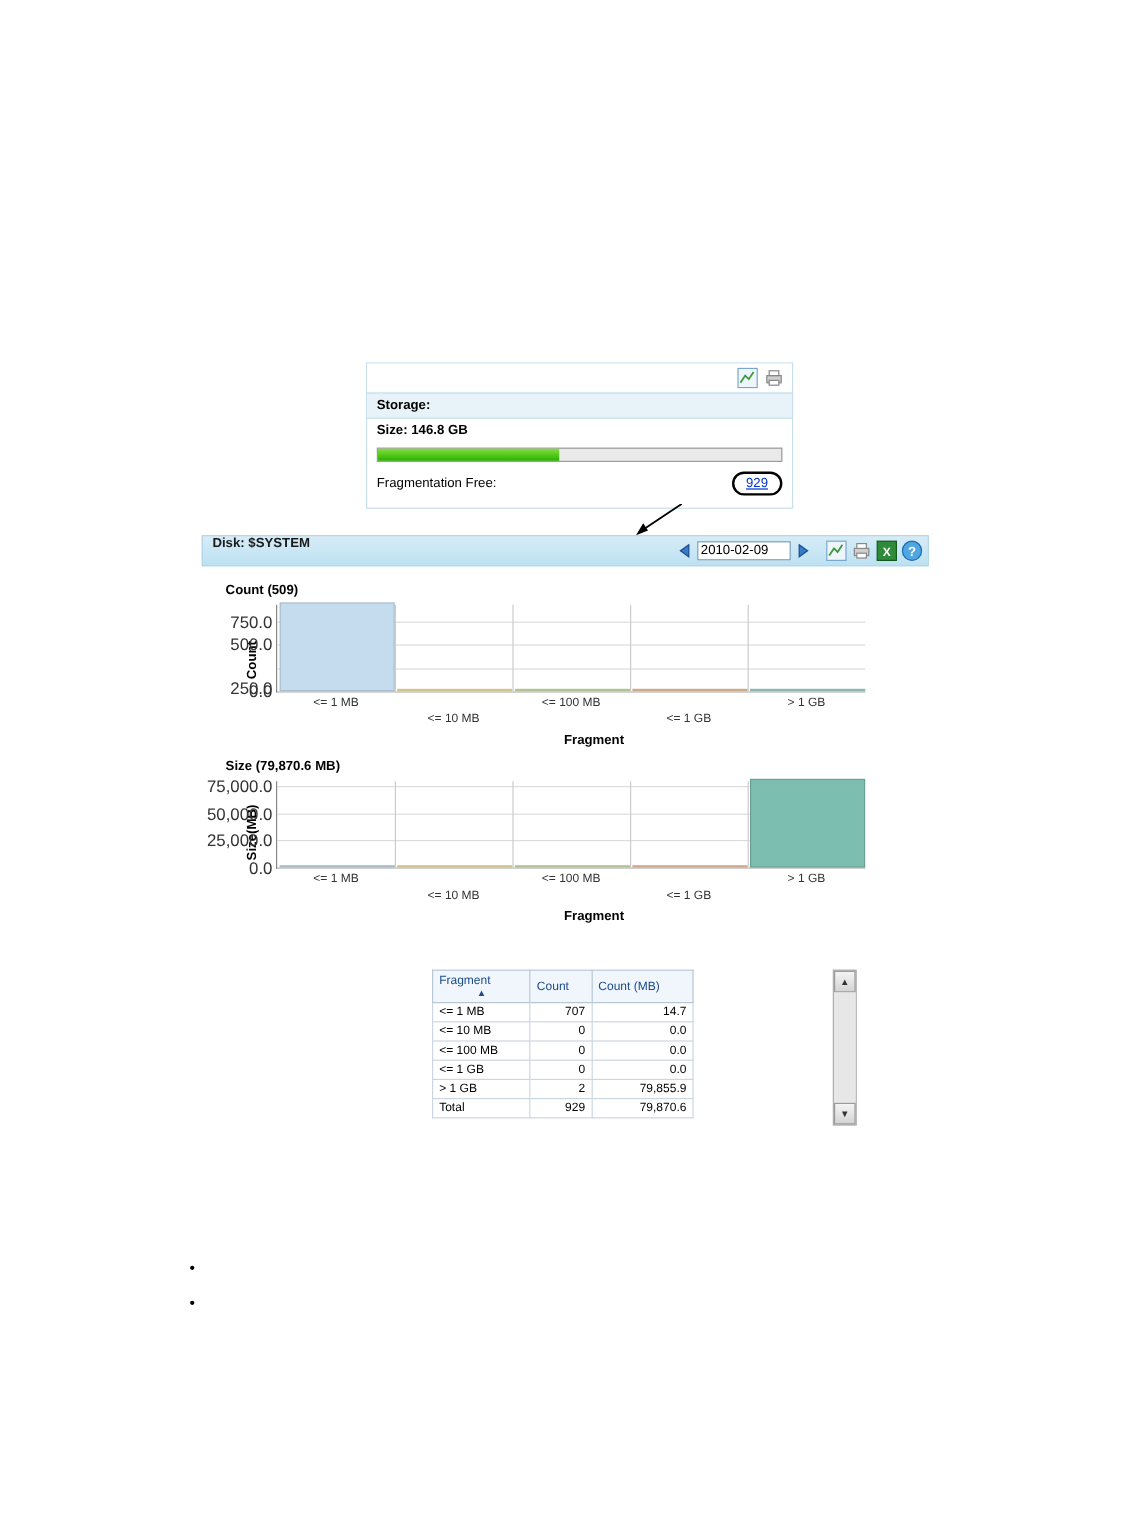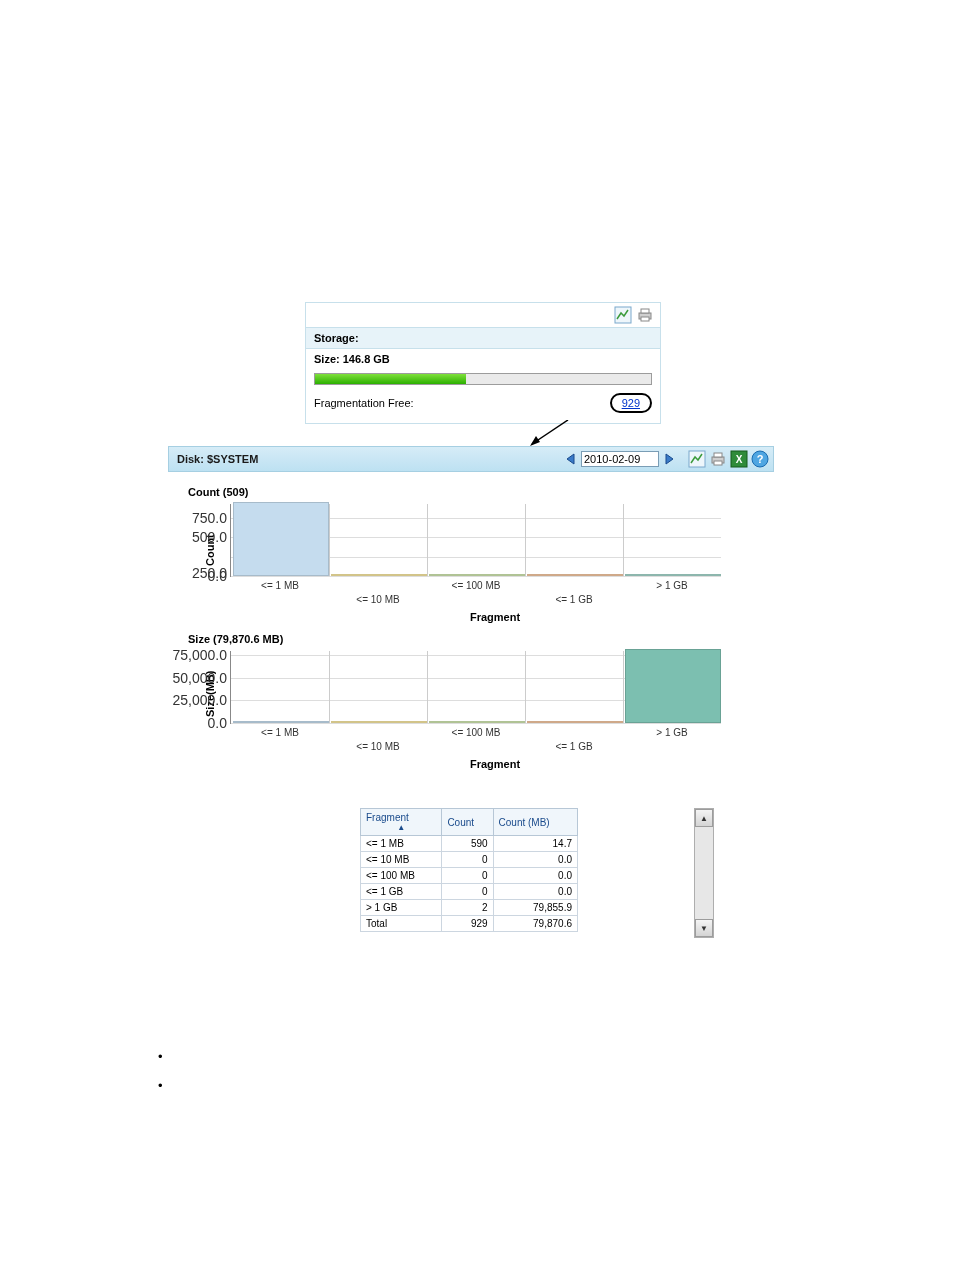--- a/index.html
+++ b/index.html
@@ -72,21 +72,20 @@
   
   .toolbar {
     position: absolute;
     left: 168px;
     top: 446px;
     width: 596px;
     height: 24px;
     background: linear-gradient(#d6ecf7, #bde1f2);
     border: 1px solid #a6cfe2;
     display: flex;
-    align-items: center;
     justify-content: space-between;
     padding: 0 4px;
     font-size: 11px;
   }
   .toolbar .left { padding-left: 4px; font-weight: bold; color: #1a1a1a;}
   .toolbar .right { display: flex; align-items: center; gap: 3px; }
   .date-input {
     width: 72px;
     font-size: 11px;
     font-family: inherit;
@@ -386,21 +385,21 @@
             <span>Fragment</span>
             <span class="sort-arrow">▲</span>
           </th>
           <th>Count</th>
           <th>Count (MB)</th>
         </tr>
       </thead>
       <tbody id="tbody">
           <tr>
             <td>&lt;= 1 MB</td>
-            <td class="num">590</td>
+            <td class="num">707</td>
             <td class="num">14.7</td>
           </tr>
           <tr>
             <td>&lt;= 10 MB</td>
             <td class="num">0</td>
             <td class="num">0.0</td>
           </tr>
           <tr>
             <td>&lt;= 100 MB</td>
             <td class="num">0</td>

